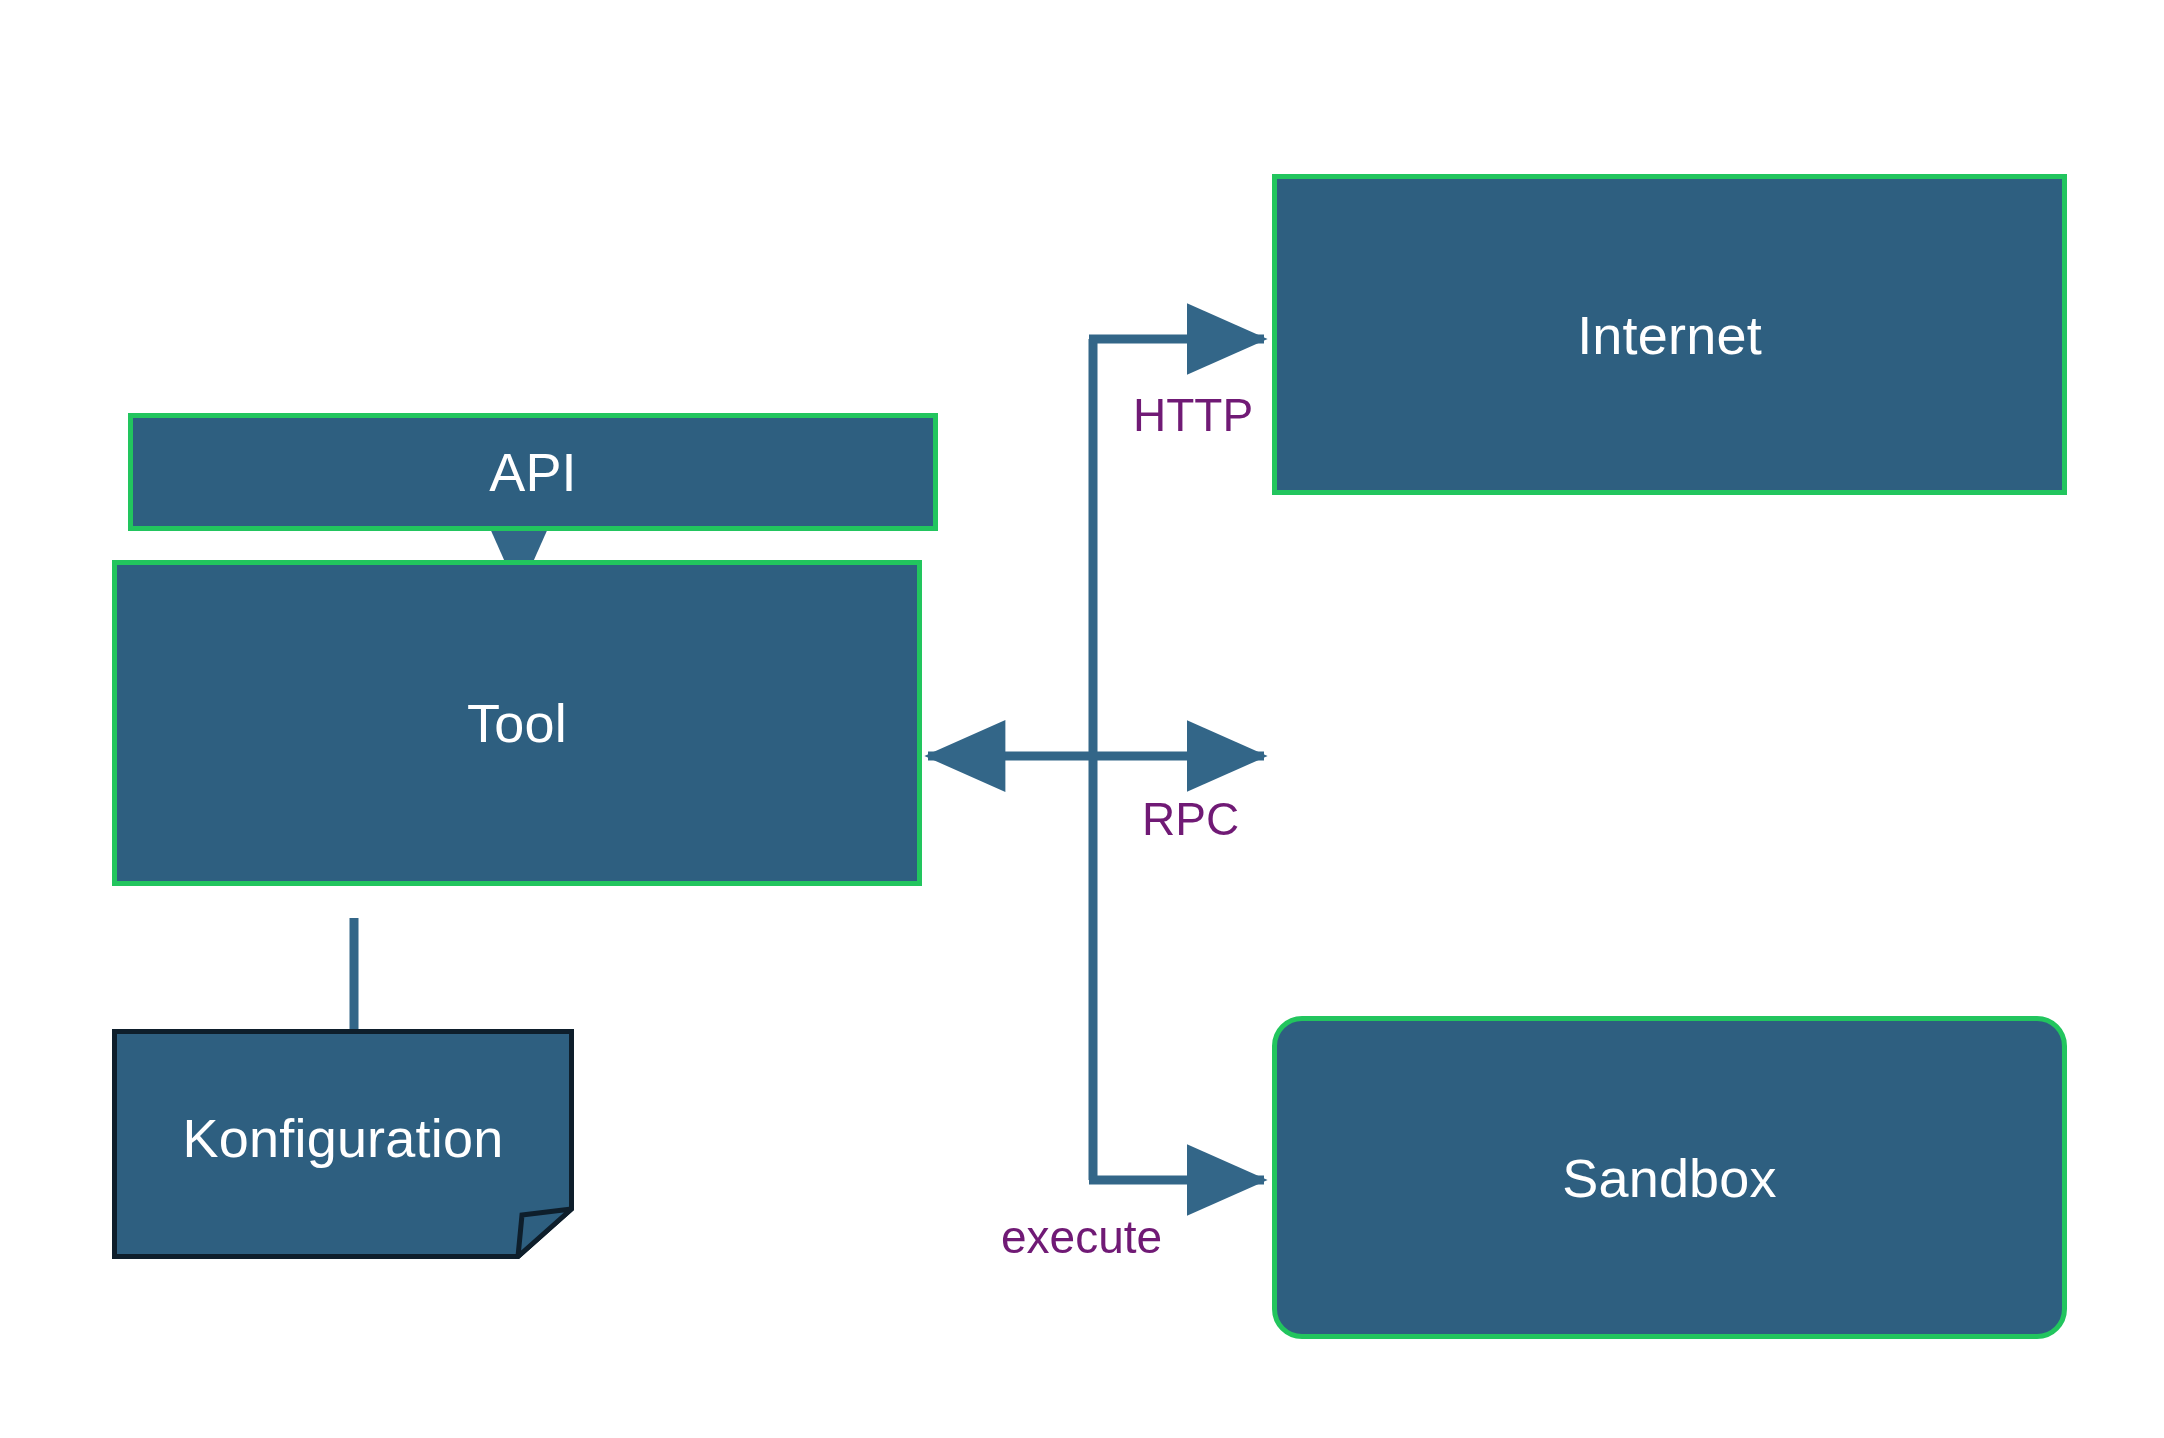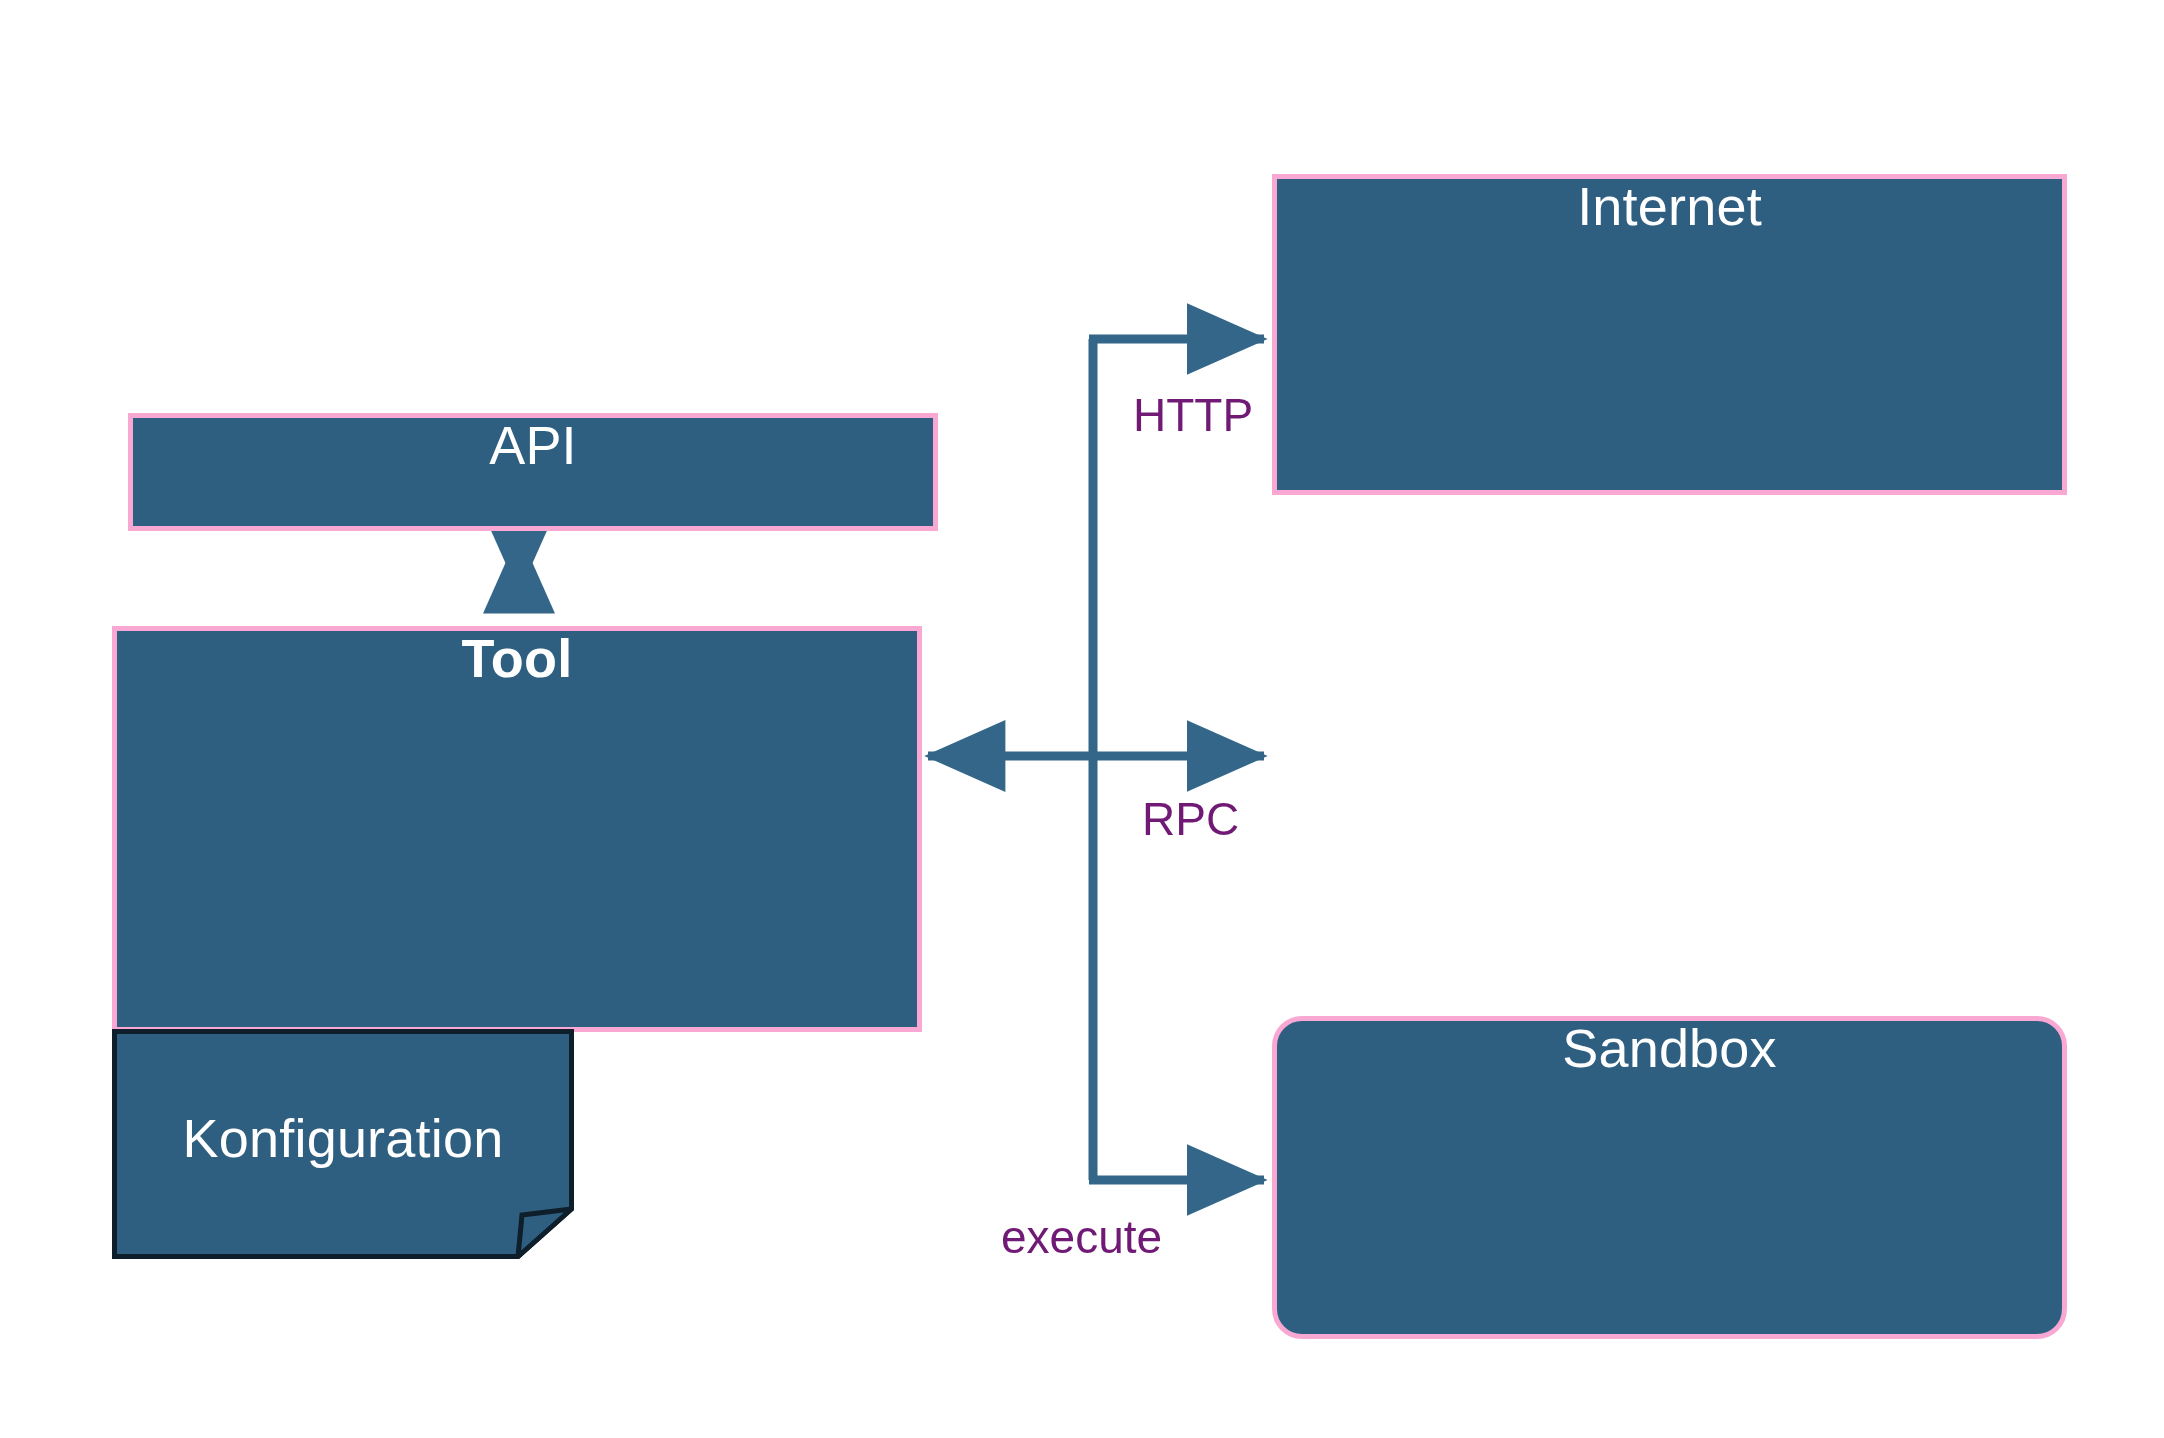--- a/index.html
+++ b/index.html
@@ -14,38 +14,39 @@
     position: relative;
     width: 2164px;
     height: 1438px;
     background: #ffffff;
     overflow: hidden;
   }
   .node {
     position: absolute;
     box-sizing: border-box;
     background: #2e5f80;
-    border: 5px solid #f9a8d4;
+    border: 5px solid #22c55e;
     display: flex;
+    align-items: center;
     justify-content: center;
     color: #ffffff;
     font-size: 54px;
     font-weight: 400;
     letter-spacing: 0.2px;
     line-height: 1;
     font-family: "Liberation Sans", sans-serif;
   }
   .node-label {
     display: block;
     text-align: center;
     white-space: nowrap;
   }
   
   #node-api   { left: 112px;  top: 413px;  width: 810px;  height: 118px; margin-left: 16px; }
-  #node-tool  { left: 112px;  top: 626px;  width: 810px;  height: 406px; font-weight: bold; }
+  #node-tool  { left: 112px;  top: 560px;  width: 810px;  height: 326px; }
   #node-konfiguration {
     left: 112px; top: 1029px; width: 462px; height: 230px;
     border: none; background: transparent;
     align-items: flex-start; justify-content: flex-start;
     padding: 0;
   }
   #node-internet      { left: 1272px; top: 174px;  width: 795px; height: 321px; }
   #node-fachverfahren { left: 1272px; top: 595px;  width: 795px; height: 321px; }
   #node-sandbox       { left: 1272px; top: 1016px; width: 795px; height: 323px; border-radius: 30px; }
 

